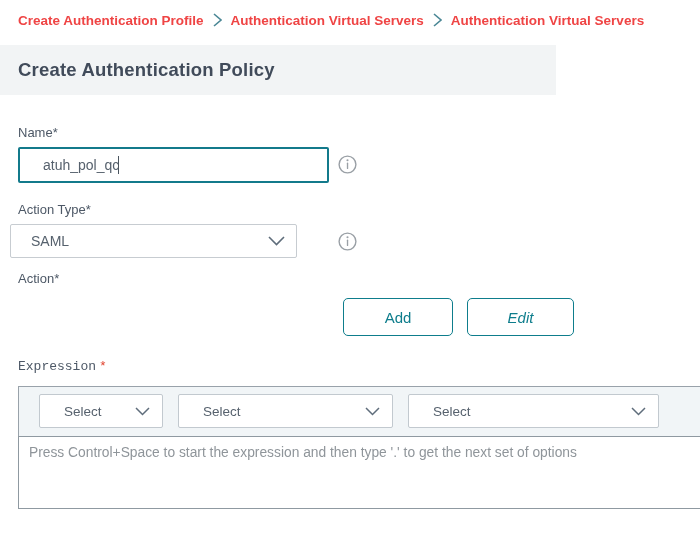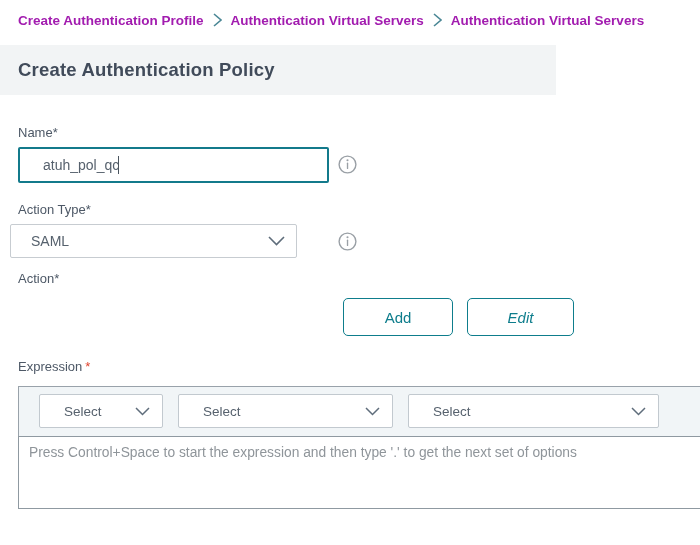--- a/index.html
+++ b/index.html
@@ -9,21 +9,21 @@
     position: relative; width: 700px; height: 545px;
     background: #ffffff; overflow: hidden;
   }
 
   
   .breadcrumb {
     position: absolute; left: 18px; top: 9px; width: 760px; height: 22px;
     display: flex; align-items: center; white-space: nowrap;
   }
   .crumb {
-    color: #a21caf; font-size: 13.5px; font-weight: 700;
+    color: #ef4444; font-size: 13.5px; font-weight: 700;
     text-decoration: none; cursor: pointer;
   }
   .crumb-sep { margin: 0 9px; display: inline-flex; align-items: center; }
 
   
   .header-bar {
     position: absolute; left: 0; top: 45px; width: 556px; height: 50px;
     background: #f2f4f5; display: flex; align-items: center;
   }
   .page-title {
@@ -106,21 +106,21 @@
     position: absolute; left: 18px; top: 436px; width: 700px; height: 73px;
     border: 1px solid #8f99a1; background: #fff; resize: none;
     font-family: "Liberation Sans", sans-serif; font-size: 13.8px;
     color: #56616d; padding: 8px 10px; outline: none;
   }
   .expr-editor::placeholder { color: #8f959a; opacity: 1; }
 
   #label-name { top: 125px; }
   #label-action-type { top: 202px; }
   #label-action { top: 271px; }
-  #label-expression { top: 359px; }
+  #label-expression { top: 359px; font-family: Liberation Mono, monospace; }
 </style>
 </head>
 <body>
 
 <div id="screen">
 
   <nav class="breadcrumb">
     <a class="crumb">Create Authentication Profile</a>
     <span class="crumb-sep">
       <svg width="9" height="14" viewBox="0 0 9 14">

